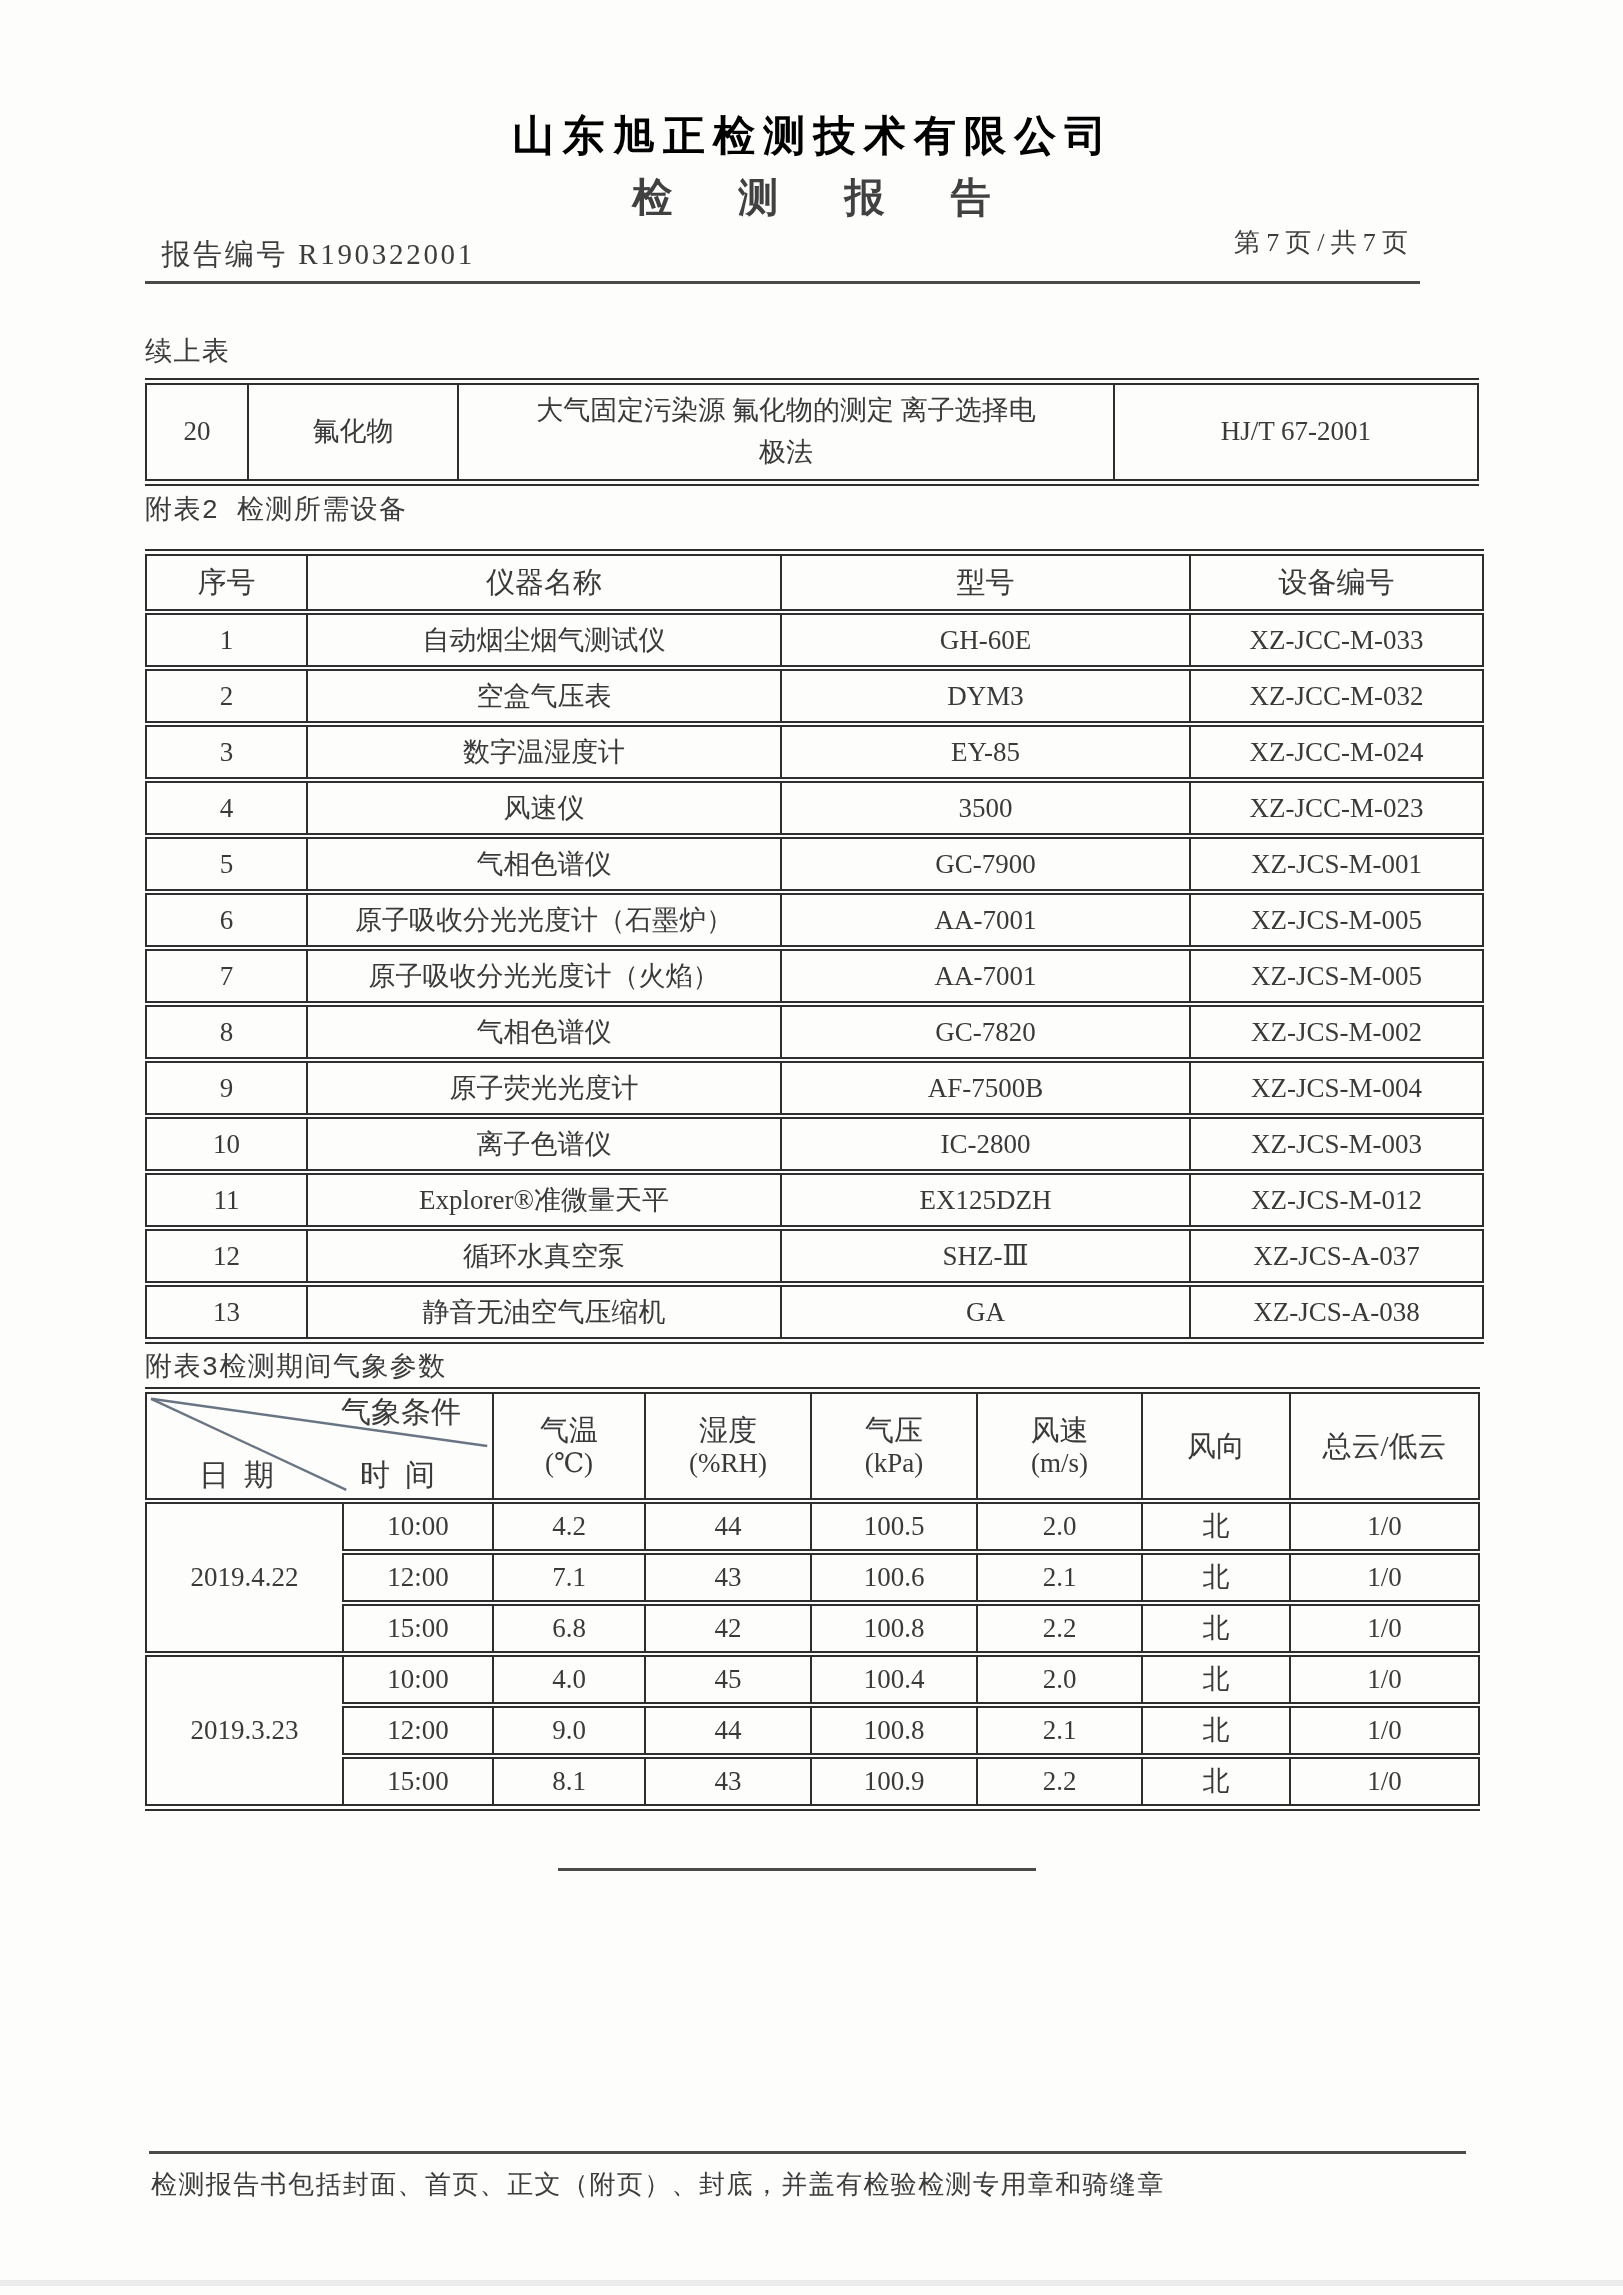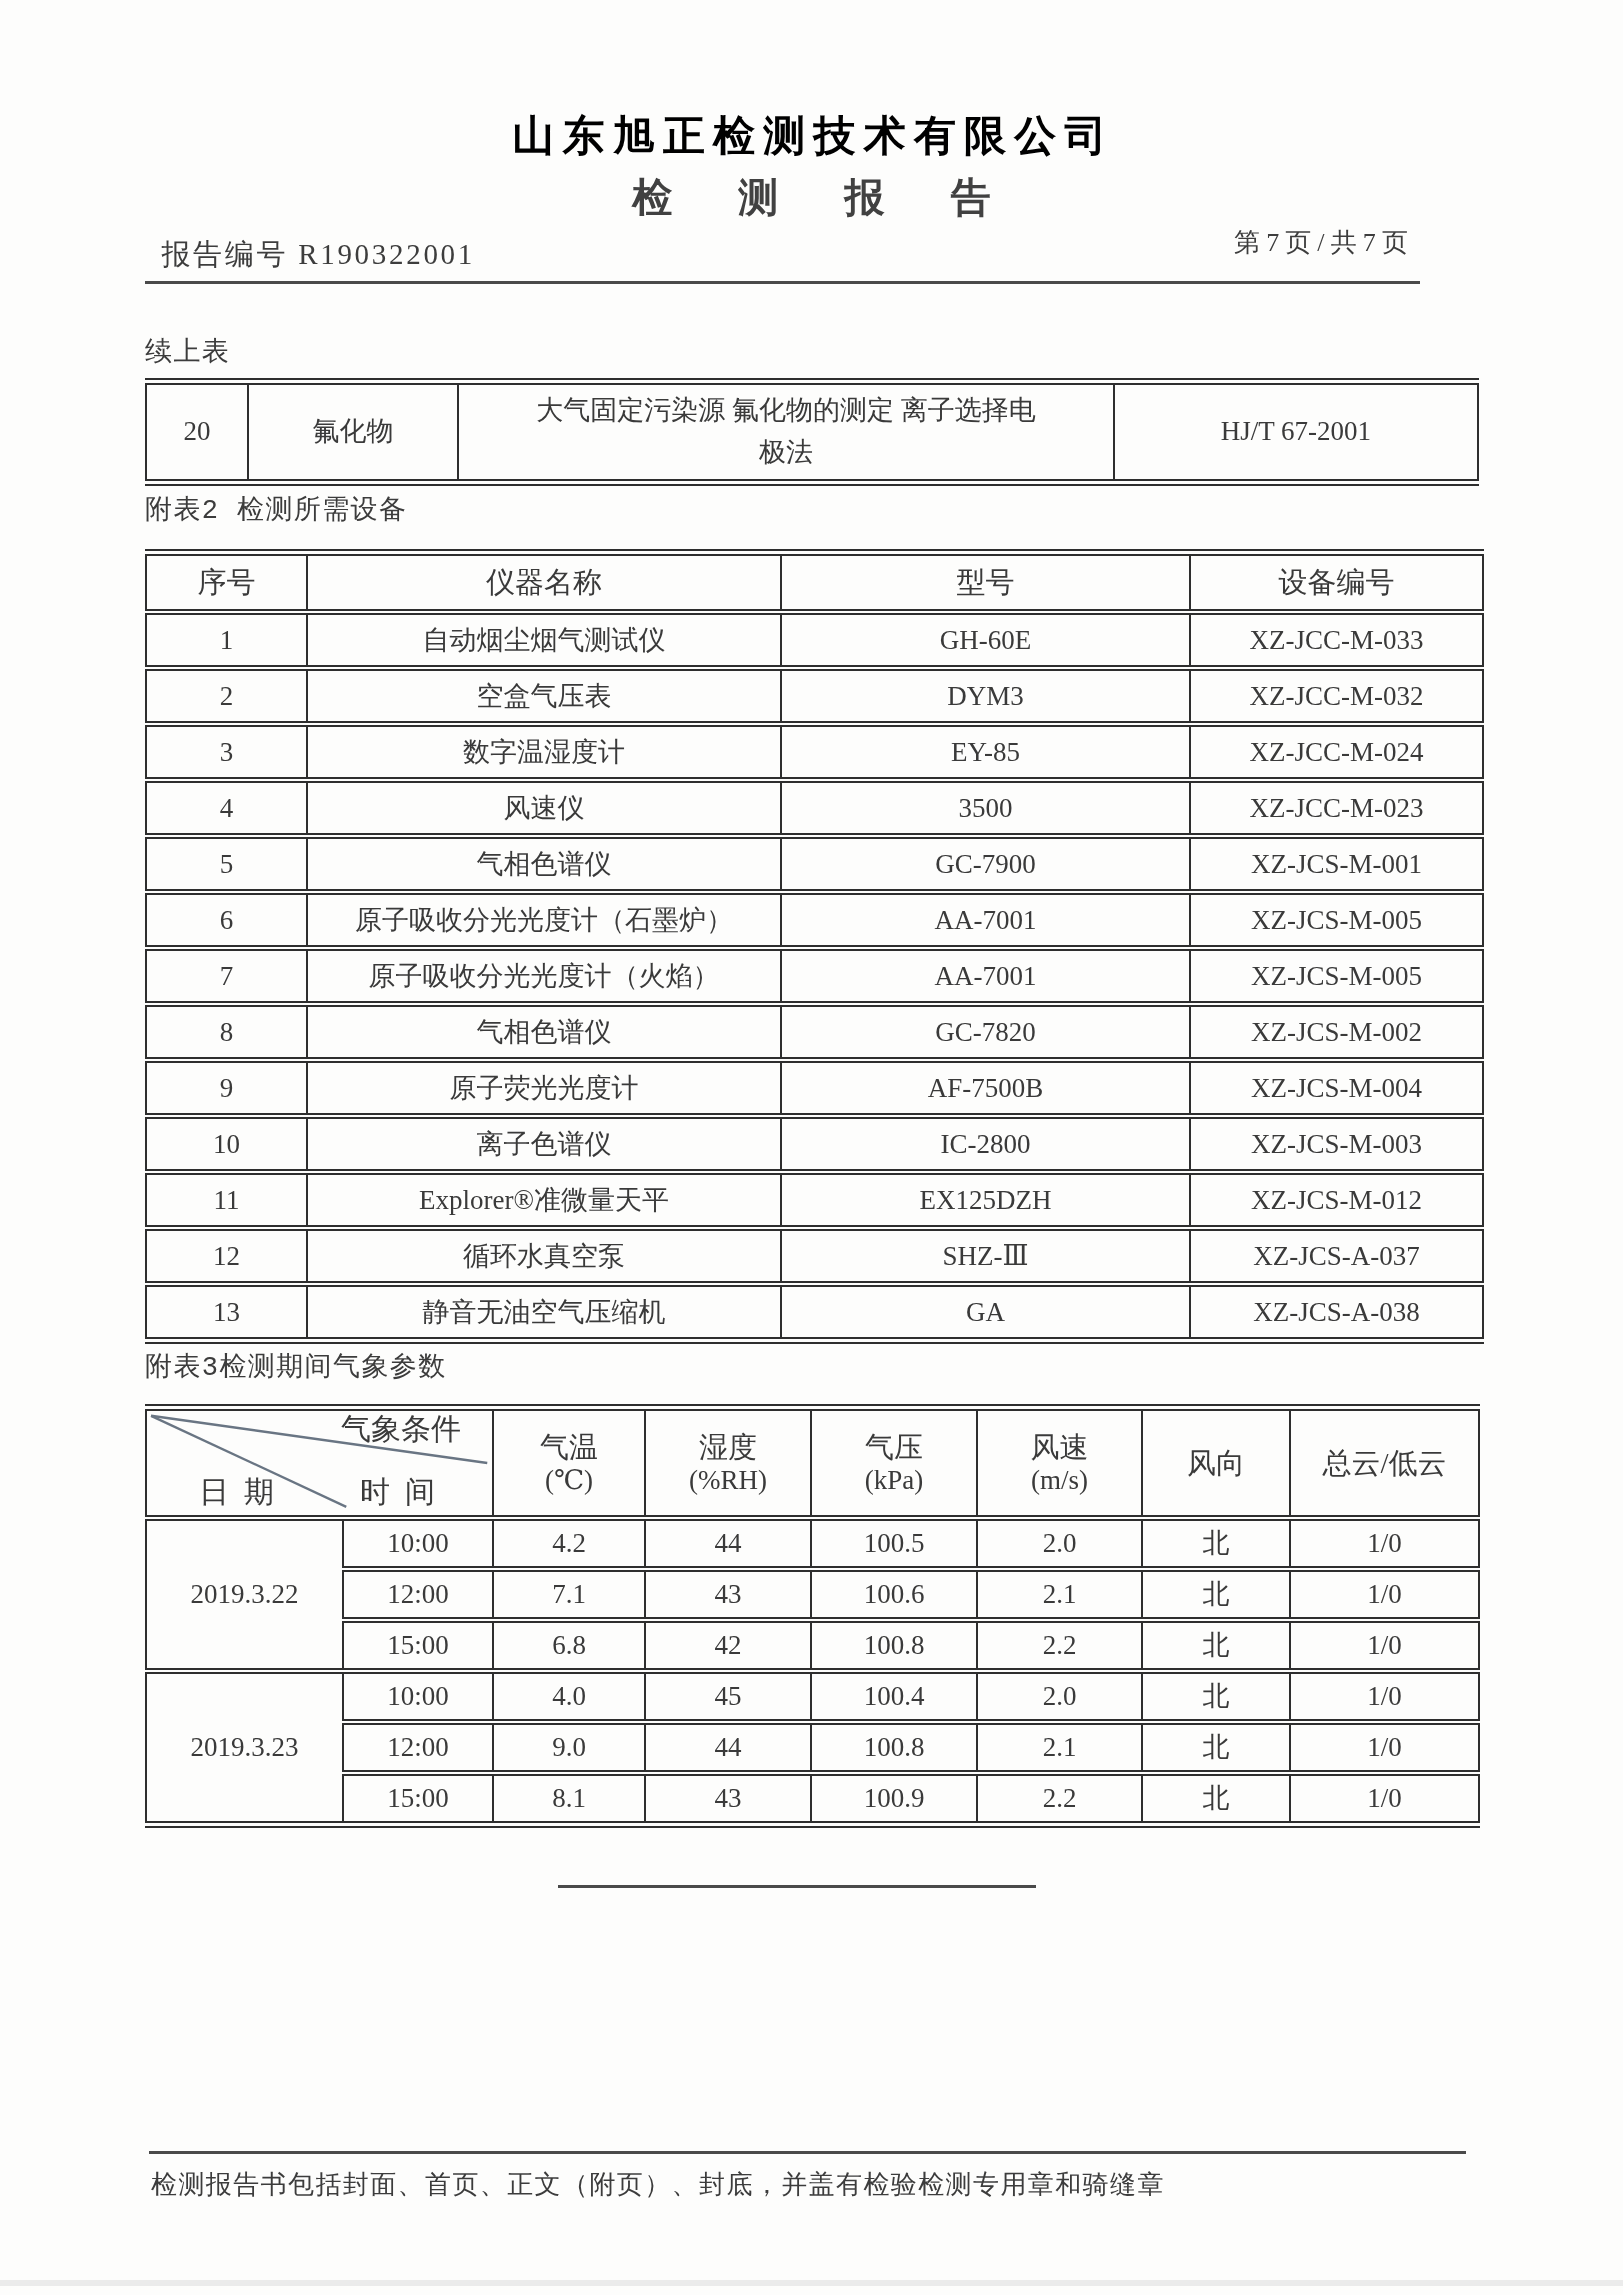--- a/index.html
+++ b/index.html
@@ -53,21 +53,21 @@
   .t-cont{width:1333px;margin-top:11px;}
   .t-cont td{height:94px;}
   .method-text{display:inline-block;max-width:508px;line-height:1.55;}
 
   
   .t-eq{width:1337px;margin-top:24px;}
   .t-eq td{height:50px;}
   .t-eq tr.hdr td{height:53px;font-size:29px;}
 
   
-  .t-wx{width:1333px;margin-top:22px;}
+  .t-wx{width:1333px;margin-top:5px;}
   .t-wx td{height:45px;}
   .t-wx tr.hdr td{height:104px;font-size:29px;line-height:1.2;padding:0;}
   .hdr-unit{font-size:27px;}
   .diag-cell{position:relative;padding:0;}
   .diag-cell svg{position:absolute;left:0;top:0;width:100%;height:100%;}
   .diag-label{position:absolute;font-size:30px;white-space:pre;color:#3a3a3a;}
   .diag-tr{top:0px;right:31px;}
   .diag-bl{left:52px;bottom:5.5px;text-align:center;}
   .diag-bm{left:213px;bottom:5.5px;}
 
@@ -241,21 +241,21 @@
               <div class="hdr-unit">(kPa)</div>
             </td>
         <td>
               <div>风速</div>
               <div class="hdr-unit">(m/s)</div>
             </td>
         <td>风向</td>
         <td>总云/低云</td>
       </tr>
       <tr>
-        <td rowspan="3">2019.3.22</td>
+        <td rowspan="3">2019.4.22</td>
         <td>10:00</td>
             <td>4.2</td>
             <td>44</td>
             <td>100.5</td>
             <td>2.0</td>
             <td>北</td>
             <td>1/0</td>
       </tr>
       <tr>
         <td>12:00</td>

